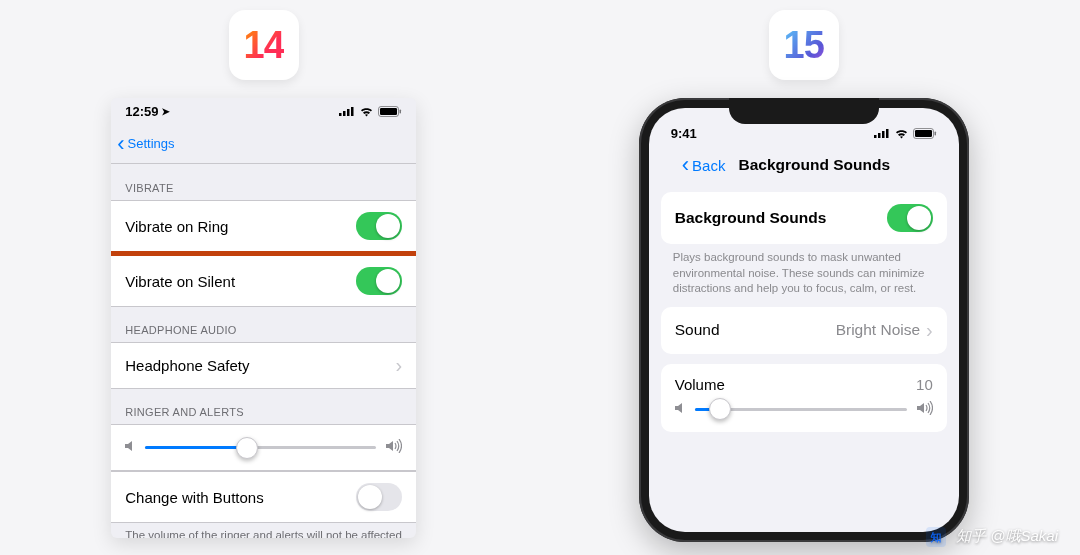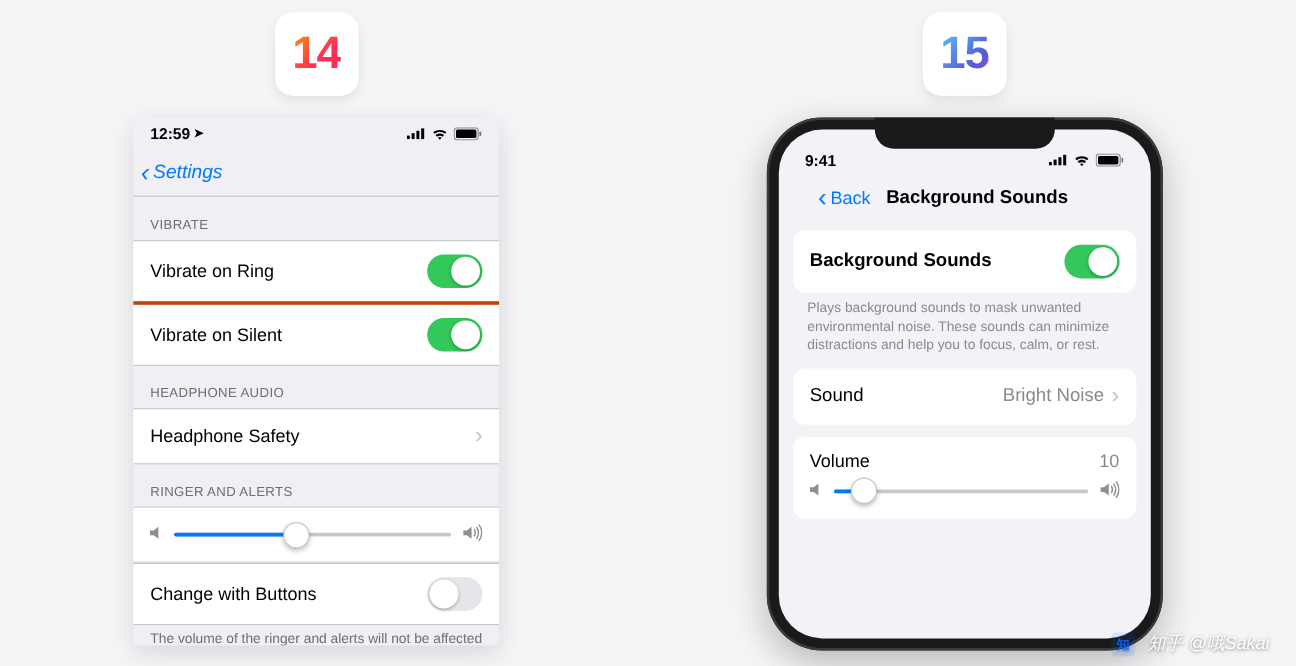--- a/index.html
+++ b/index.html
@@ -71,41 +71,41 @@
   }
   .statusbar .right { display:flex; gap:4px; align-items:center; }
   .navbar {
     display:flex; align-items:center;
     height: 40px;
     background:#efeff4;
     border-bottom:1px solid #c8c7cc;
     position:relative;
   }
   .navbar .back {
-    color:#007aff; font-size:16px; padding-left:6px;
-    display:flex; align-items:center;font-style:italic;
+    color:#007aff; font-size:13px; padding-left:6px;
+    display:flex; align-items:center;
   }
   .navbar .title {
     position:absolute; left:0; right:0; text-align:center;
     font-weight:600; font-size:15px;
   }
   .section-header {
     font-size:11px; color:#6d6d72; letter-spacing:0.3px;
     padding: 18px 14px 6px;
     text-transform: uppercase;
   }
   .row {
     background:#fff; border-top:1px solid #c8c7cc; border-bottom:1px solid #c8c7cc;
     padding: 11px 14px;
     display:flex; align-items:center; justify-content:space-between;
     margin-bottom:-1px;
     font-size:15px;
     text-align:center;
   }
-  .row + .row { border-top:3px solid #c2410c; }
+  .row + .row { border-top:5px solid #c2410c; }
   .row .chev { color:#c7c7cc; }
   .footer-note {
     font-size: 11.5px; color:#6d6d72; padding: 6px 14px; line-height:1.35;
   }
   .slider-row {
     background:#fff; border-top:1px solid #c8c7cc; border-bottom:1px solid #c8c7cc;
     padding: 14px 14px;
     display:flex; align-items:center; gap:10px;
   }
 

